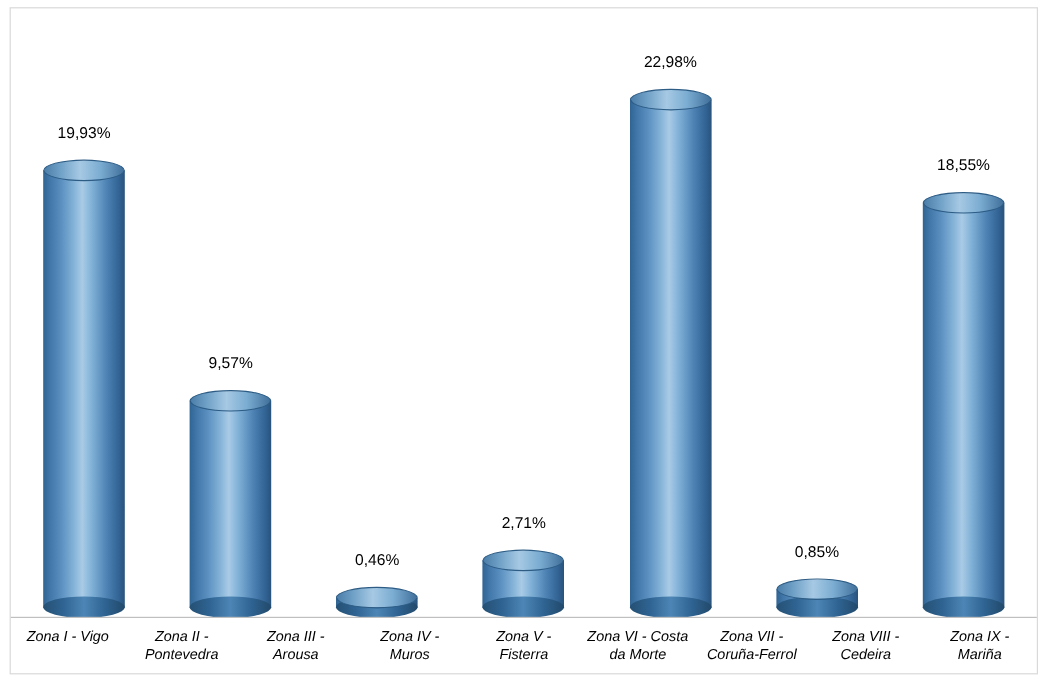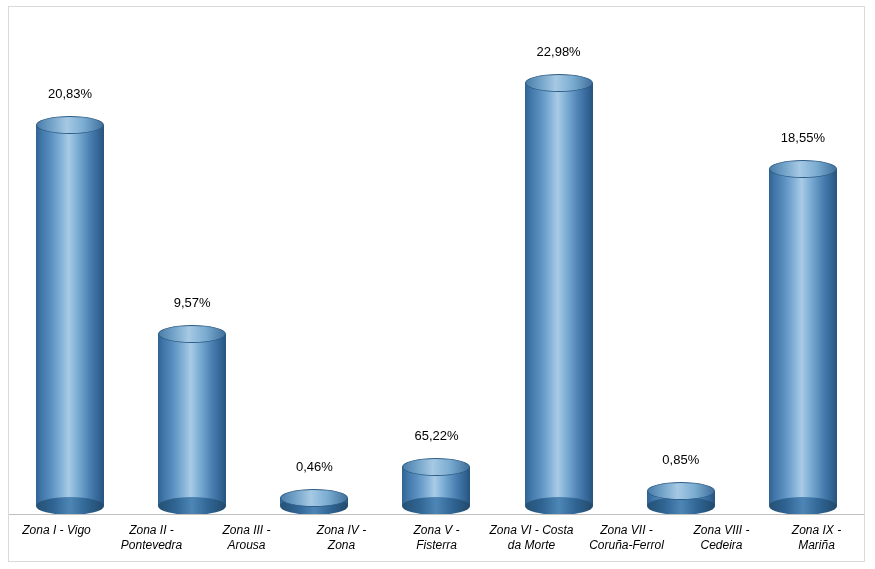--- a/index.html
+++ b/index.html
@@ -138,51 +138,51 @@
 </style>
 </head>
 <body>
 
 <div id="chart-root">
 
   <div class="plot-frame"></div>
 
   <div class="bars">
 
-    <div class="bar-slot">
-      <div class="bar-label" style="bottom:414px;">20,83%</div>
-      <div class="cylinder" style="height:399px;">
-        <div class="cyl-body"></div>
-        <div class="cyl-bottom"></div>
-        <div class="cyl-top"></div>
-      </div>
-    </div>
-
-
+
+
+    <div class="bar-slot">
+      <div class="bar-label" style="bottom:397px;">19,93%</div>
+      <div class="cylinder" style="height:382px;">
+        <div class="cyl-body"></div>
+        <div class="cyl-bottom"></div>
+        <div class="cyl-top"></div>
+      </div>
+    </div>
 
     <div class="bar-slot">
       <div class="bar-label" style="bottom:205px;margin-top:36px;">9,57%</div>
       <div class="cylinder" style="height:190px;">
         <div class="cyl-body"></div>
         <div class="cyl-bottom"></div>
         <div class="cyl-top"></div>
       </div>
     </div>
 
     <div class="bar-slot">
       <div class="bar-label" style="bottom:41px;">0,46%</div>
       <div class="cylinder" style="height:26px;">
         <div class="cyl-body"></div>
         <div class="cyl-bottom"></div>
         <div class="cyl-top"></div>
       </div>
     </div>
 
     <div class="bar-slot">
-      <div class="bar-label" style="bottom:72px;">65,22%</div>
+      <div class="bar-label" style="bottom:72px;">2,71%</div>
       <div class="cylinder" style="height:57px;">
         <div class="cyl-body"></div>
         <div class="cyl-bottom"></div>
         <div class="cyl-top"></div>
       </div>
     </div>
 
     <div class="bar-slot">
       <div class="bar-label" style="bottom:456px;">22,98%</div>
       <div class="cylinder" style="height:441px;">
@@ -221,21 +221,21 @@
     <div class="cat-slot">
       <span class="cat-line">Zona II -</span>
       <span class="cat-line">Pontevedra</span>
     </div>
     <div class="cat-slot">
       <span class="cat-line">Zona III -</span>
       <span class="cat-line">Arousa</span>
     </div>
     <div class="cat-slot">
       <span class="cat-line">Zona IV -</span>
-      <span class="cat-line">Zona</span>
+      <span class="cat-line">Muros</span>
     </div>
     <div class="cat-slot">
       <span class="cat-line">Zona V -</span>
       <span class="cat-line">Fisterra</span>
     </div>
     <div class="cat-slot">
       <span class="cat-line">Zona VI - Costa</span>
       <span class="cat-line">da Morte</span>
     </div>
     <div class="cat-slot">

